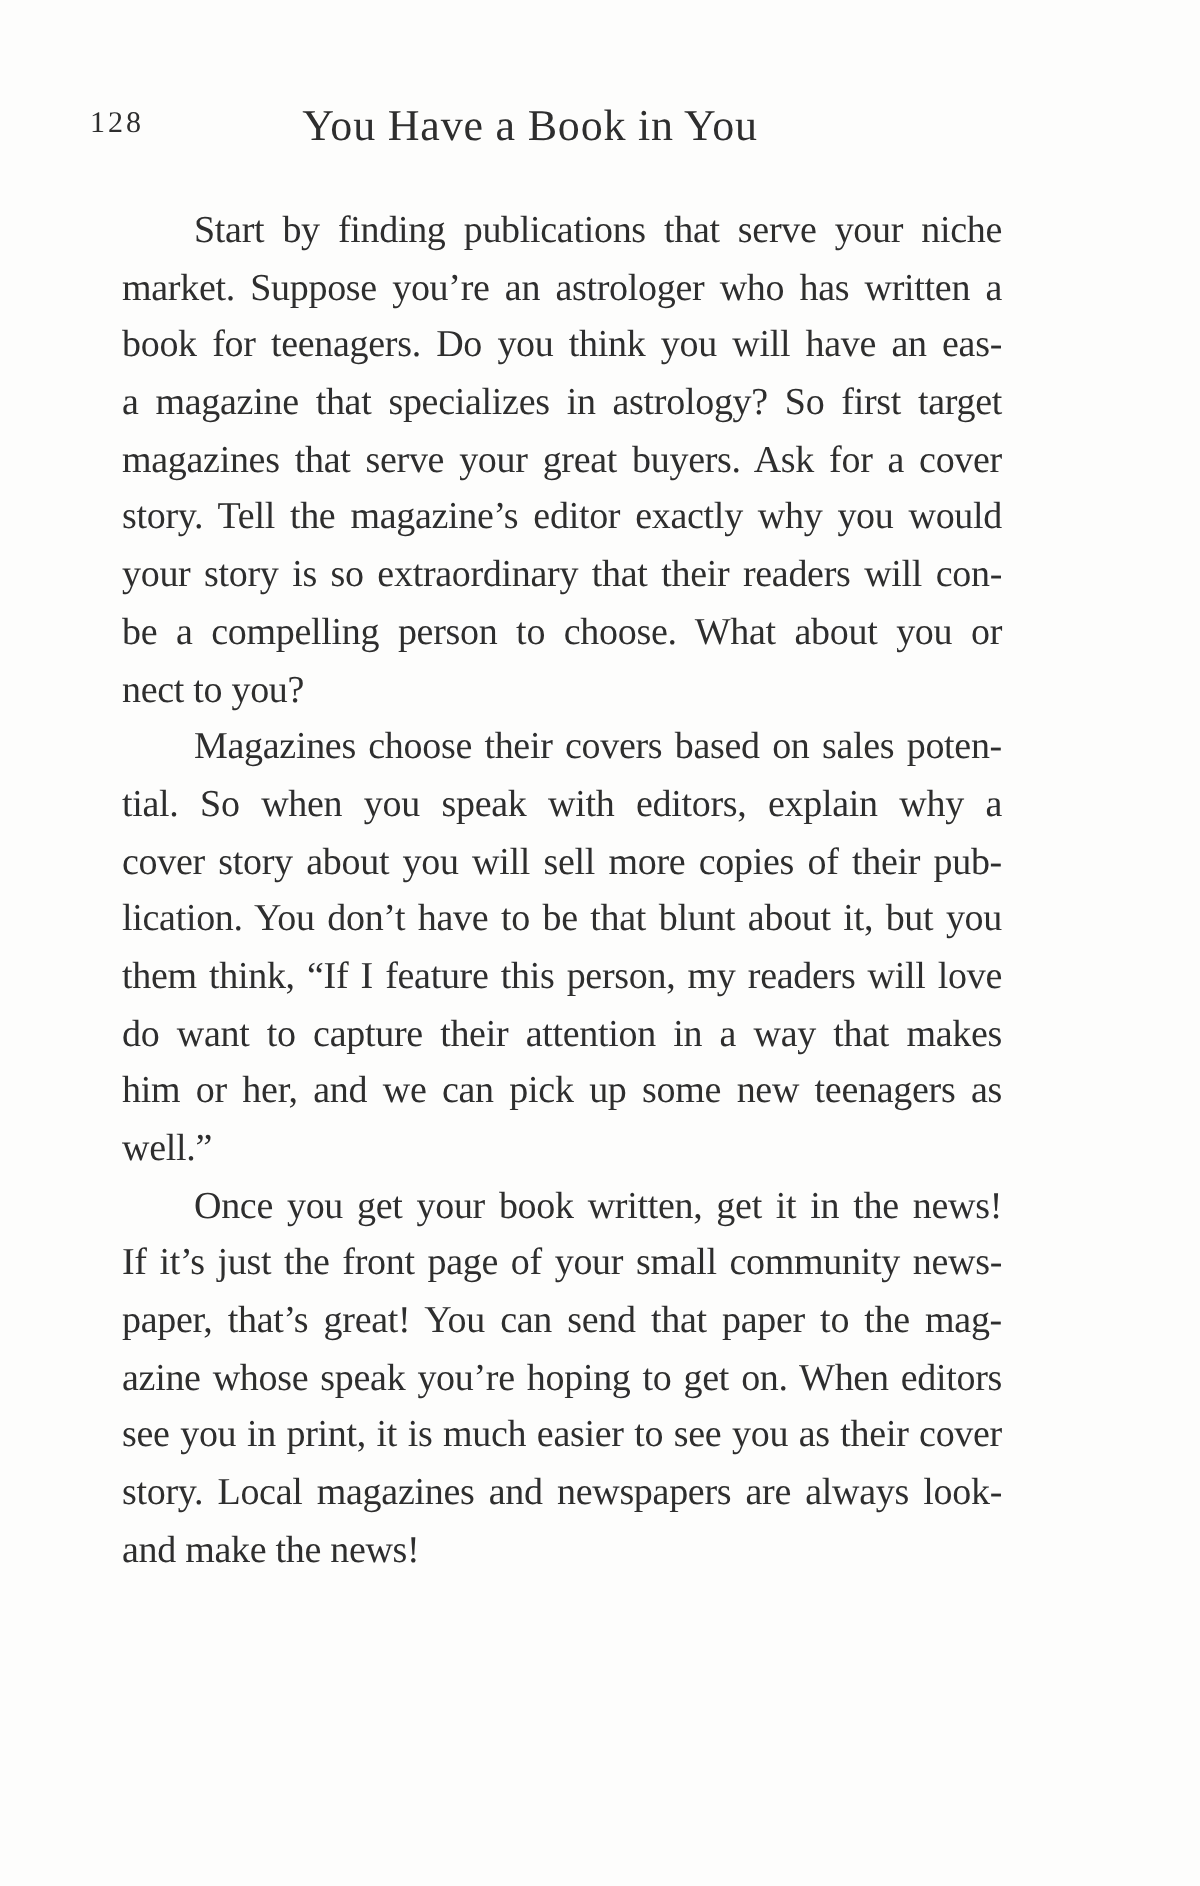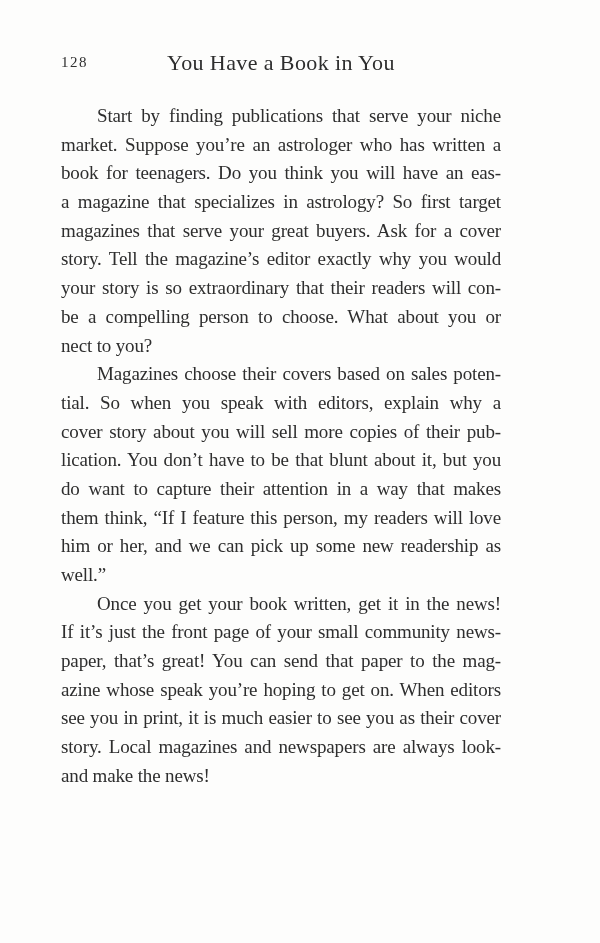--- a/index.html
+++ b/index.html
@@ -8,21 +8,21 @@
     height: 943px;
     background: #fdfdfc;
     font-family: "Liberation Serif", serif;
     color: #2e2e2e;
     position: relative;
     overflow: hidden;
   }
   .page-header {
     position: absolute;
     top: 52px;
-    left: 61px;
+    left: 45px;
     width: 440px;
     height: 24px;
   }
   .page-number {
     position: absolute;
     left: 0;
     top: 2px;
     font-size: 15px;
     letter-spacing: 1.5px;
   }
@@ -74,23 +74,23 @@
       <div class="line">story. Tell the magazine’s editor exactly why you would</div>
       <div class="line">your story is so extraordinary that their readers will con-</div>
       <div class="line">be a compelling person to choose. What about you or</div>
       <div class="line last">nect to you?</div>
     </div>
     <div class="paragraph">
       <div class="line indent">Magazines choose their covers based on sales poten-</div>
       <div class="line">tial. So when you speak with editors, explain why a</div>
       <div class="line">cover story about you will sell more copies of their pub-</div>
       <div class="line">lication. You don’t have to be that blunt about it, but you</div>
+      <div class="line">them think, “If I feature this person, my readers will love</div>
       <div class="line">do want to capture their attention in a way that makes</div>
-      <div class="line">them think, “If I feature this person, my readers will love</div>
-      <div class="line">him or her, and we can pick up some new readership as</div>
+      <div class="line">him or her, and we can pick up some new teenagers as</div>
       <div class="line last">well.”</div>
     </div>
     <div class="paragraph">
       <div class="line indent">Once you get your book written, get it in the news!</div>
       <div class="line">If it’s just the front page of your small community news-</div>
       <div class="line">paper, that’s great! You can send that paper to the mag-</div>
       <div class="line">azine whose speak you’re hoping to get on. When editors</div>
       <div class="line">see you in print, it is much easier to see you as their cover</div>
       <div class="line">story. Local magazines and newspapers are always look-</div>
       <div class="line last">and make the news!</div>

